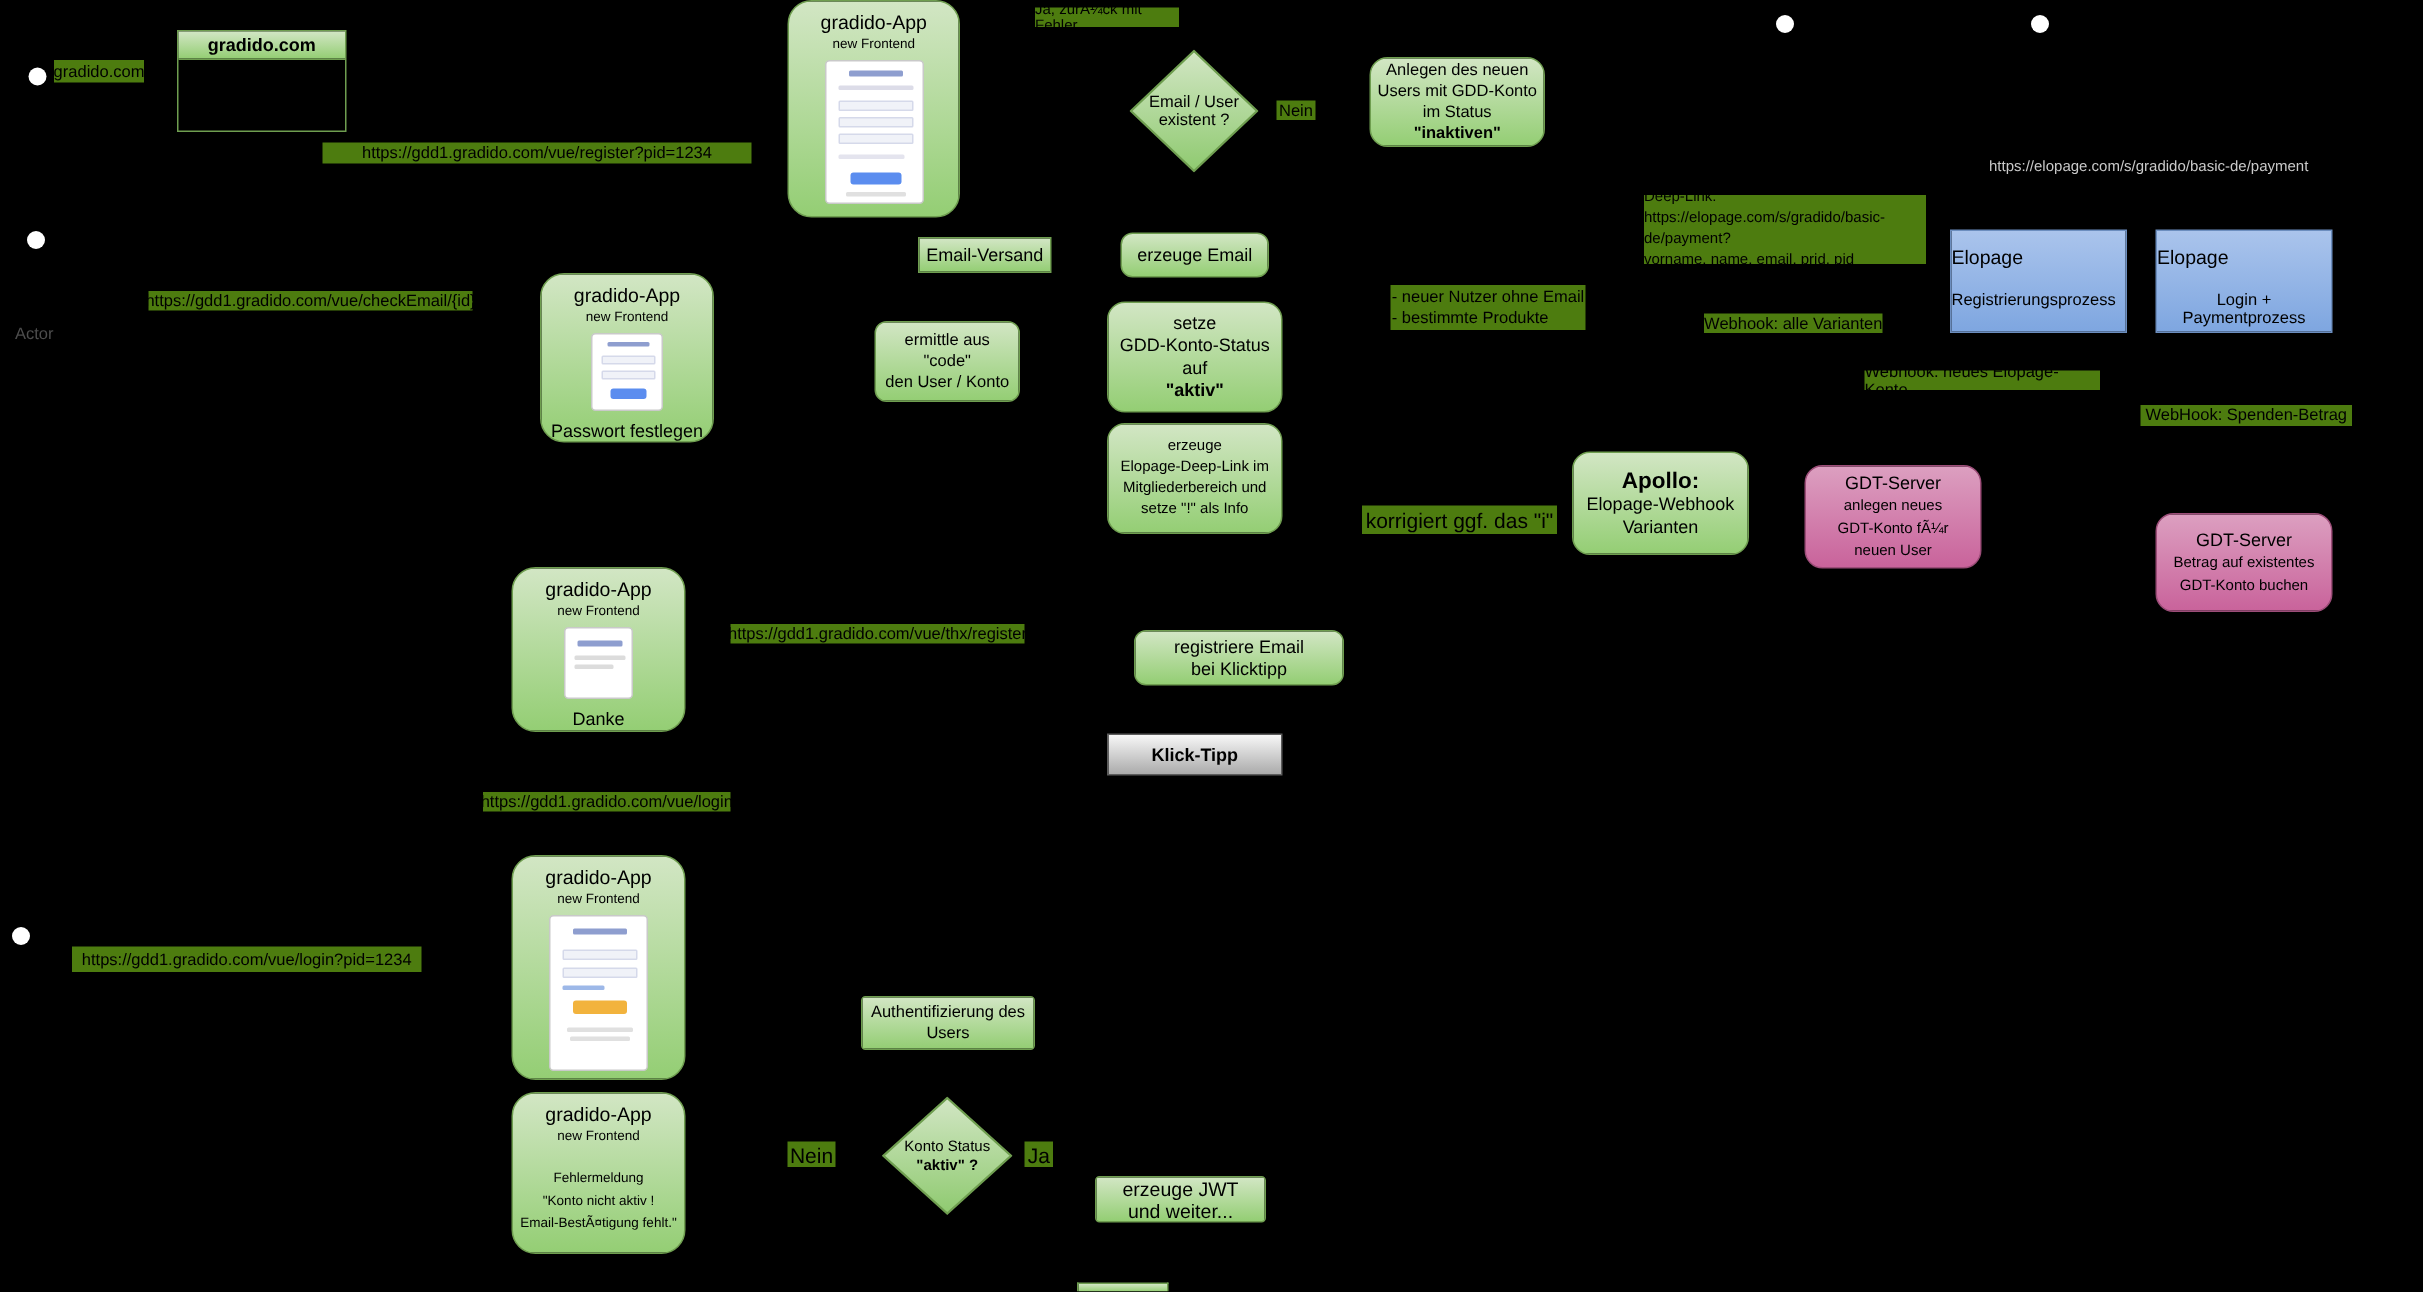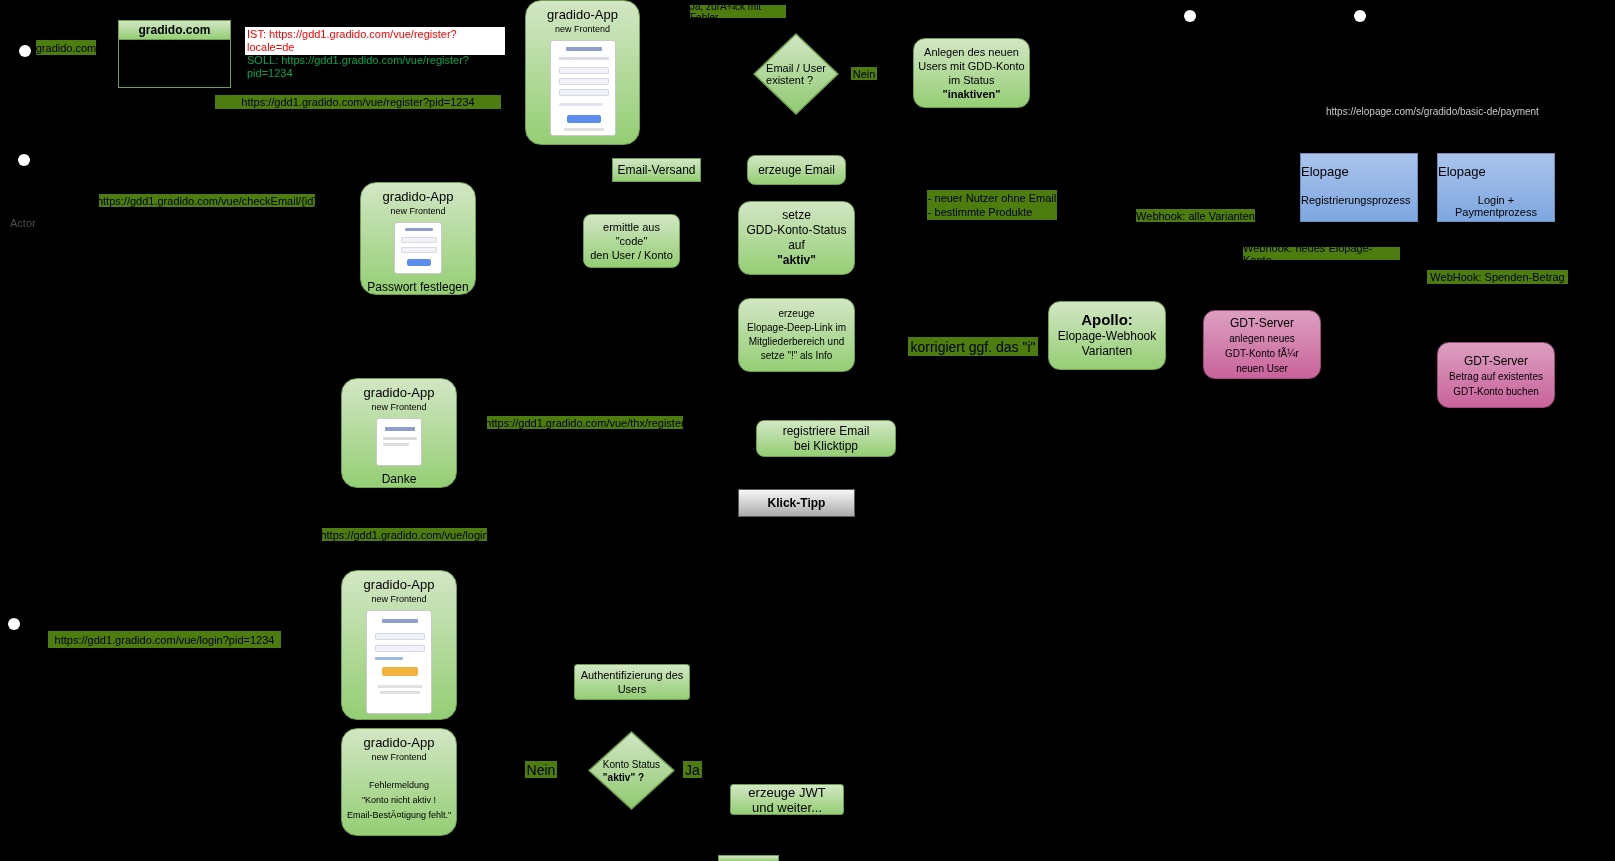--- a/index.html
+++ b/index.html
@@ -18,21 +18,21 @@
   .wl{background:#4d7c0f;color:#000;display:flex;align-items:center;justify-content:center;text-align:left;font-size:11px}
   .dot{width:12px;height:12px;border-radius:50%;background:#fff}
   .r3{border-radius:3px}.r8{border-radius:8px}.r12{border-radius:12px}.r16{border-radius:16px}
   .app{display:flex;flex-direction:column;align-items:center;text-align:center}
   .app-title{font-size:13px;margin-top:6px}
   .app-sub{font-size:9px;margin-top:2px}
   .caption{font-size:12px;margin-top:6px}
   .thumb{background:#fff;border:1px solid #c9c9c9;border-radius:3px;position:relative;margin-top:6px;overflow:hidden}
   .tl{position:absolute;border-radius:1px}
   .fieldbar{position:absolute;background:#f0f2f8;border:1px solid #d5d9ea;border-radius:1px}
-  .d-text{position:absolute;inset:0;display:flex;align-items:center;justify-content:center;text-align:left}
+  .d-text{position:absolute;inset:0;display:flex;align-items:center;justify-content:center;text-align:center}
 </style>
 </head>
 <body>
 
 <div class="abs" id="canvas" style="left:0;top:0;width:1615px;height:861px">
 
   <svg width="0" height="0" style="position:absolute" aria-hidden="true">
     <defs>
       <linearGradient id="gg" x1="0" y1="0" x2="0" y2="1">
         <stop offset="0%" stop-color="#d2e6c4"></stop>
@@ -48,24 +48,20 @@
   <div class="abs dot" style="left:1354px;top:10px"></div>
 
   <span class="abs" style="left:10px;top:217px;font-size:11px;color:#4d4d4d">Actor</span>
 
   <div class="abs wl" style="left:36px;top:40px;width:60px;height:15px">gradido.com</div>
 
   <div class="abs" style="left:118px;top:20px;width:113px;height:68px;border:1px solid #6f9e50">
     <div class="green flex b" style="height:19px;border:none;border-bottom:1px solid #6f9e50;font-size:12px">gradido.com</div>
   </div>
 
-  <div class="abs" style="left:245px;top:27px;width:260px;height:28px;background:#fff;font-size:11px;line-height:13px;padding:1px 2px">
-    <div style="color:#ff0000">IST: https://gdd1.gradido.com/vue/register?locale=de</div>
-    <div style="color:#00a650">SOLL: https://gdd1.gradido.com/vue/register?pid=1234</div>
-  </div>
 
   <div class="abs wl" style="left:215px;top:95px;width:286px;height:14px">https://gdd1.gradido.com/vue/register?pid=1234</div>
 
   <div class="abs green r16 app" style="left:525px;top:0;width:115px;height:145px">
     <span class="app-title">gradido-App</span>
     <span class="app-sub">new Frontend</span>
     <div class="thumb" style="width:66px;height:96px">
       <div class="tl" style="left:15px;top:6px;width:36px;height:4px;background:#8e9ecf"></div>
       <div class="tl" style="left:8px;top:16px;width:50px;height:3px;background:#dcdce8"></div>
       <div class="fieldbar" style="left:8px;top:26px;width:50px;height:7px"></div>
@@ -82,21 +78,21 @@
   <div class="abs" style="left:753px;top:33px;width:86px;height:82px">
     <svg width="86" height="82">
         <polygon points="43,1 85,41 43,81 1,41" fill="url(#gg)" stroke="#6f9e50" stroke-width="1.5"></polygon>
       </svg>
     <div class="d-text pre" style="font-size:11px">Email / User
 existent ?</div>
   </div>
 
   <div class="abs wl" style="left:851px;top:67px;width:26px;height:13px">Nein</div>
 
-  <div class="abs green r12 flex" style="left:913px;top:38px;width:117px;height:70px;font-size:11px;line-height:14px">
+  <div class="abs green r12 flex" style="left:913px;top:38px;width:117px;height:60px;font-size:11px;line-height:14px">
     <div>
       <span class="pre">Anlegen des neuen
 Users mit GDD-Konto
 im Status</span><br>
       <span class="b">"inaktiven"</span>
     </div>
   </div>
 
   <div class="abs green flex" style="left:612px;top:158px;width:89px;height:24px;font-size:12px">Email-Versand</div>
 
@@ -127,38 +123,41 @@
       <span class="pre">setze
 GDD-Konto-Status
 auf</span><br>
       <span class="b">"aktiv"</span>
     </div>
   </div>
 
   <div class="abs wl pre" style="left:927px;top:190px;width:130px;height:30px;line-height:14px">- neuer Nutzer ohne Email
 - bestimmte Produkte</div>
 
+  <div class="abs wl pre" style="left:1096px;top:130px;width:188px;height:46px;font-size:10px;line-height:14px">Deep-Link:
+https://elopage.com/s/gradido/basic-de/payment?
+vorname, name, email, prid, pid</div>
 
   <span class="abs" style="left:1326px;top:106px;font-size:10px;color:#c9c9c9">https://elopage.com/s/gradido/basic-de/payment</span>
 
   <div class="abs blue col" style="left:1300px;top:153px;width:118px;height:69px">
     <span style="font-size:13px;margin-top:10px">Elopage</span>
     <span style="font-size:11px;margin-top:15px">Registrierungsprozess</span>
   </div>
 
   <div class="abs blue col" style="left:1437px;top:153px;width:118px;height:69px">
     <span style="font-size:13px;margin-top:10px">Elopage</span>
     <span style="font-size:11px;margin-top:15px">Login + Paymentprozess</span>
   </div>
 
   <div class="abs wl" style="left:1136px;top:209px;width:119px;height:13px">Webhook: alle Varianten</div>
   <div class="abs wl" style="left:1243px;top:247px;width:157px;height:13px">Webhook: neues Elopage-Konto</div>
   <div class="abs wl" style="left:1427px;top:270px;width:141px;height:14px">WebHook: Spenden-Betrag</div>
 
-  <div class="abs green r12 flex pre" style="left:738px;top:298px;width:117px;height:74px;font-size:10px;line-height:14px">erzeuge
+  <div class="abs green r12 flex pre" style="left:738px;top:282px;width:117px;height:74px;font-size:10px;line-height:14px">erzeuge
 Elopage-Deep-Link im
 Mitgliederbereich und
 setze "!" als Info</div>
 
   <div class="abs wl" style="left:908px;top:337px;width:130px;height:19px;font-size:14px">korrigiert ggf. das "i"</div>
 
   <div class="abs green r12 flex" style="left:1048px;top:301px;width:118px;height:69px;font-size:12px;line-height:15px">
     <div>
       <span class="b" style="font-size:15px">Apollo:</span><br>
       <span class="pre">Elopage-Webhook

